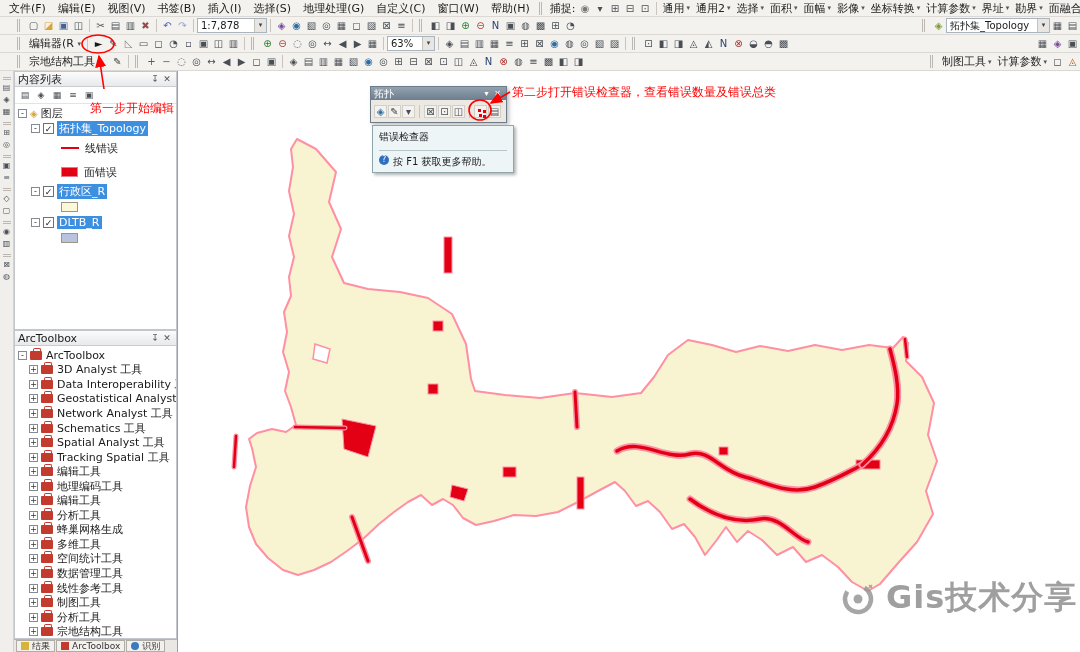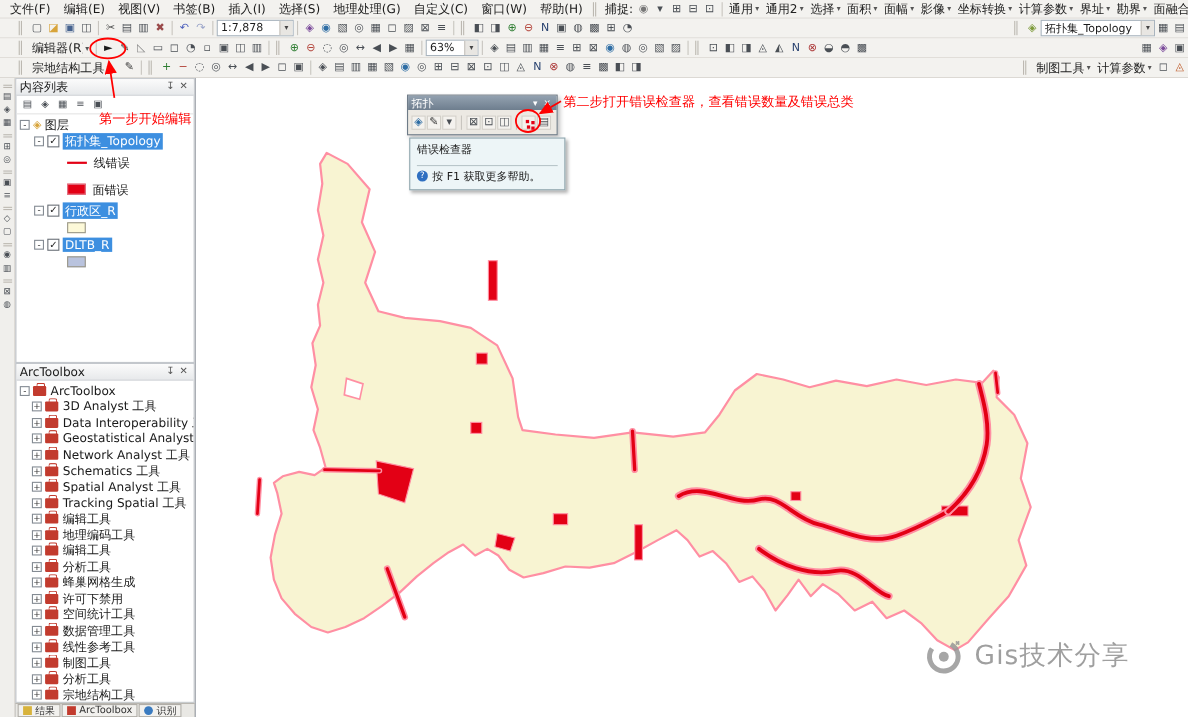--- a/index.html
+++ b/index.html
@@ -87,21 +87,21 @@
   .help-badge{width:10px;height:10px;border-radius:50%;background:#2f6fc1;color:#fff;font-size:8px;line-height:10px;text-align:center;flex:none}
 
   
   .note{position:absolute;color:var(--ann-red);font-size:12px;z-index:50;white-space:nowrap}
   #note1{left:90px;top:100px}
   #note2{left:512px;top:84px}
   .ann-svg{position:absolute;left:0;top:0;z-index:49;pointer-events:none}
 
   
   .watermark{position:absolute;left:660px;top:505px;display:flex;align-items:center;gap:8px;color:#8f8f8f;opacity:.85;z-index:5}
-  .wm-text{font-size:24px;font-weight:normal;letter-spacing:1px}
+  .wm-text{font-size:32px;font-weight:bold;letter-spacing:1px}
 </style>
 </head>
 <body>
 
 <div class="menubar" id="menubar">
     <div class="menu-item">文件(F)</div>
     <div class="menu-item">编辑(E)</div>
     <div class="menu-item">视图(V)</div>
     <div class="menu-item">书签(B)</div>
     <div class="menu-item">插入(I)</div>
@@ -472,21 +472,21 @@
             <div class="tlabel">分析工具</div>
           </div>
           <div class="trow" style="padding-left: 14px;">
             <div class="exp">+</div>
             <div class="tbx"></div>
             <div class="tlabel">蜂巢网格生成</div>
           </div>
           <div class="trow" style="padding-left: 14px;">
             <div class="exp">+</div>
             <div class="tbx"></div>
-            <div class="tlabel">许可下禁用</div>
+            <div class="tlabel">多维工具</div>
           </div>
           <div class="trow" style="padding-left: 14px;">
             <div class="exp">+</div>
             <div class="tbx"></div>
             <div class="tlabel">空间统计工具</div>
           </div>
           <div class="trow" style="padding-left: 14px;">
             <div class="exp">+</div>
             <div class="tbx"></div>
             <div class="tlabel">数据管理工具</div>

